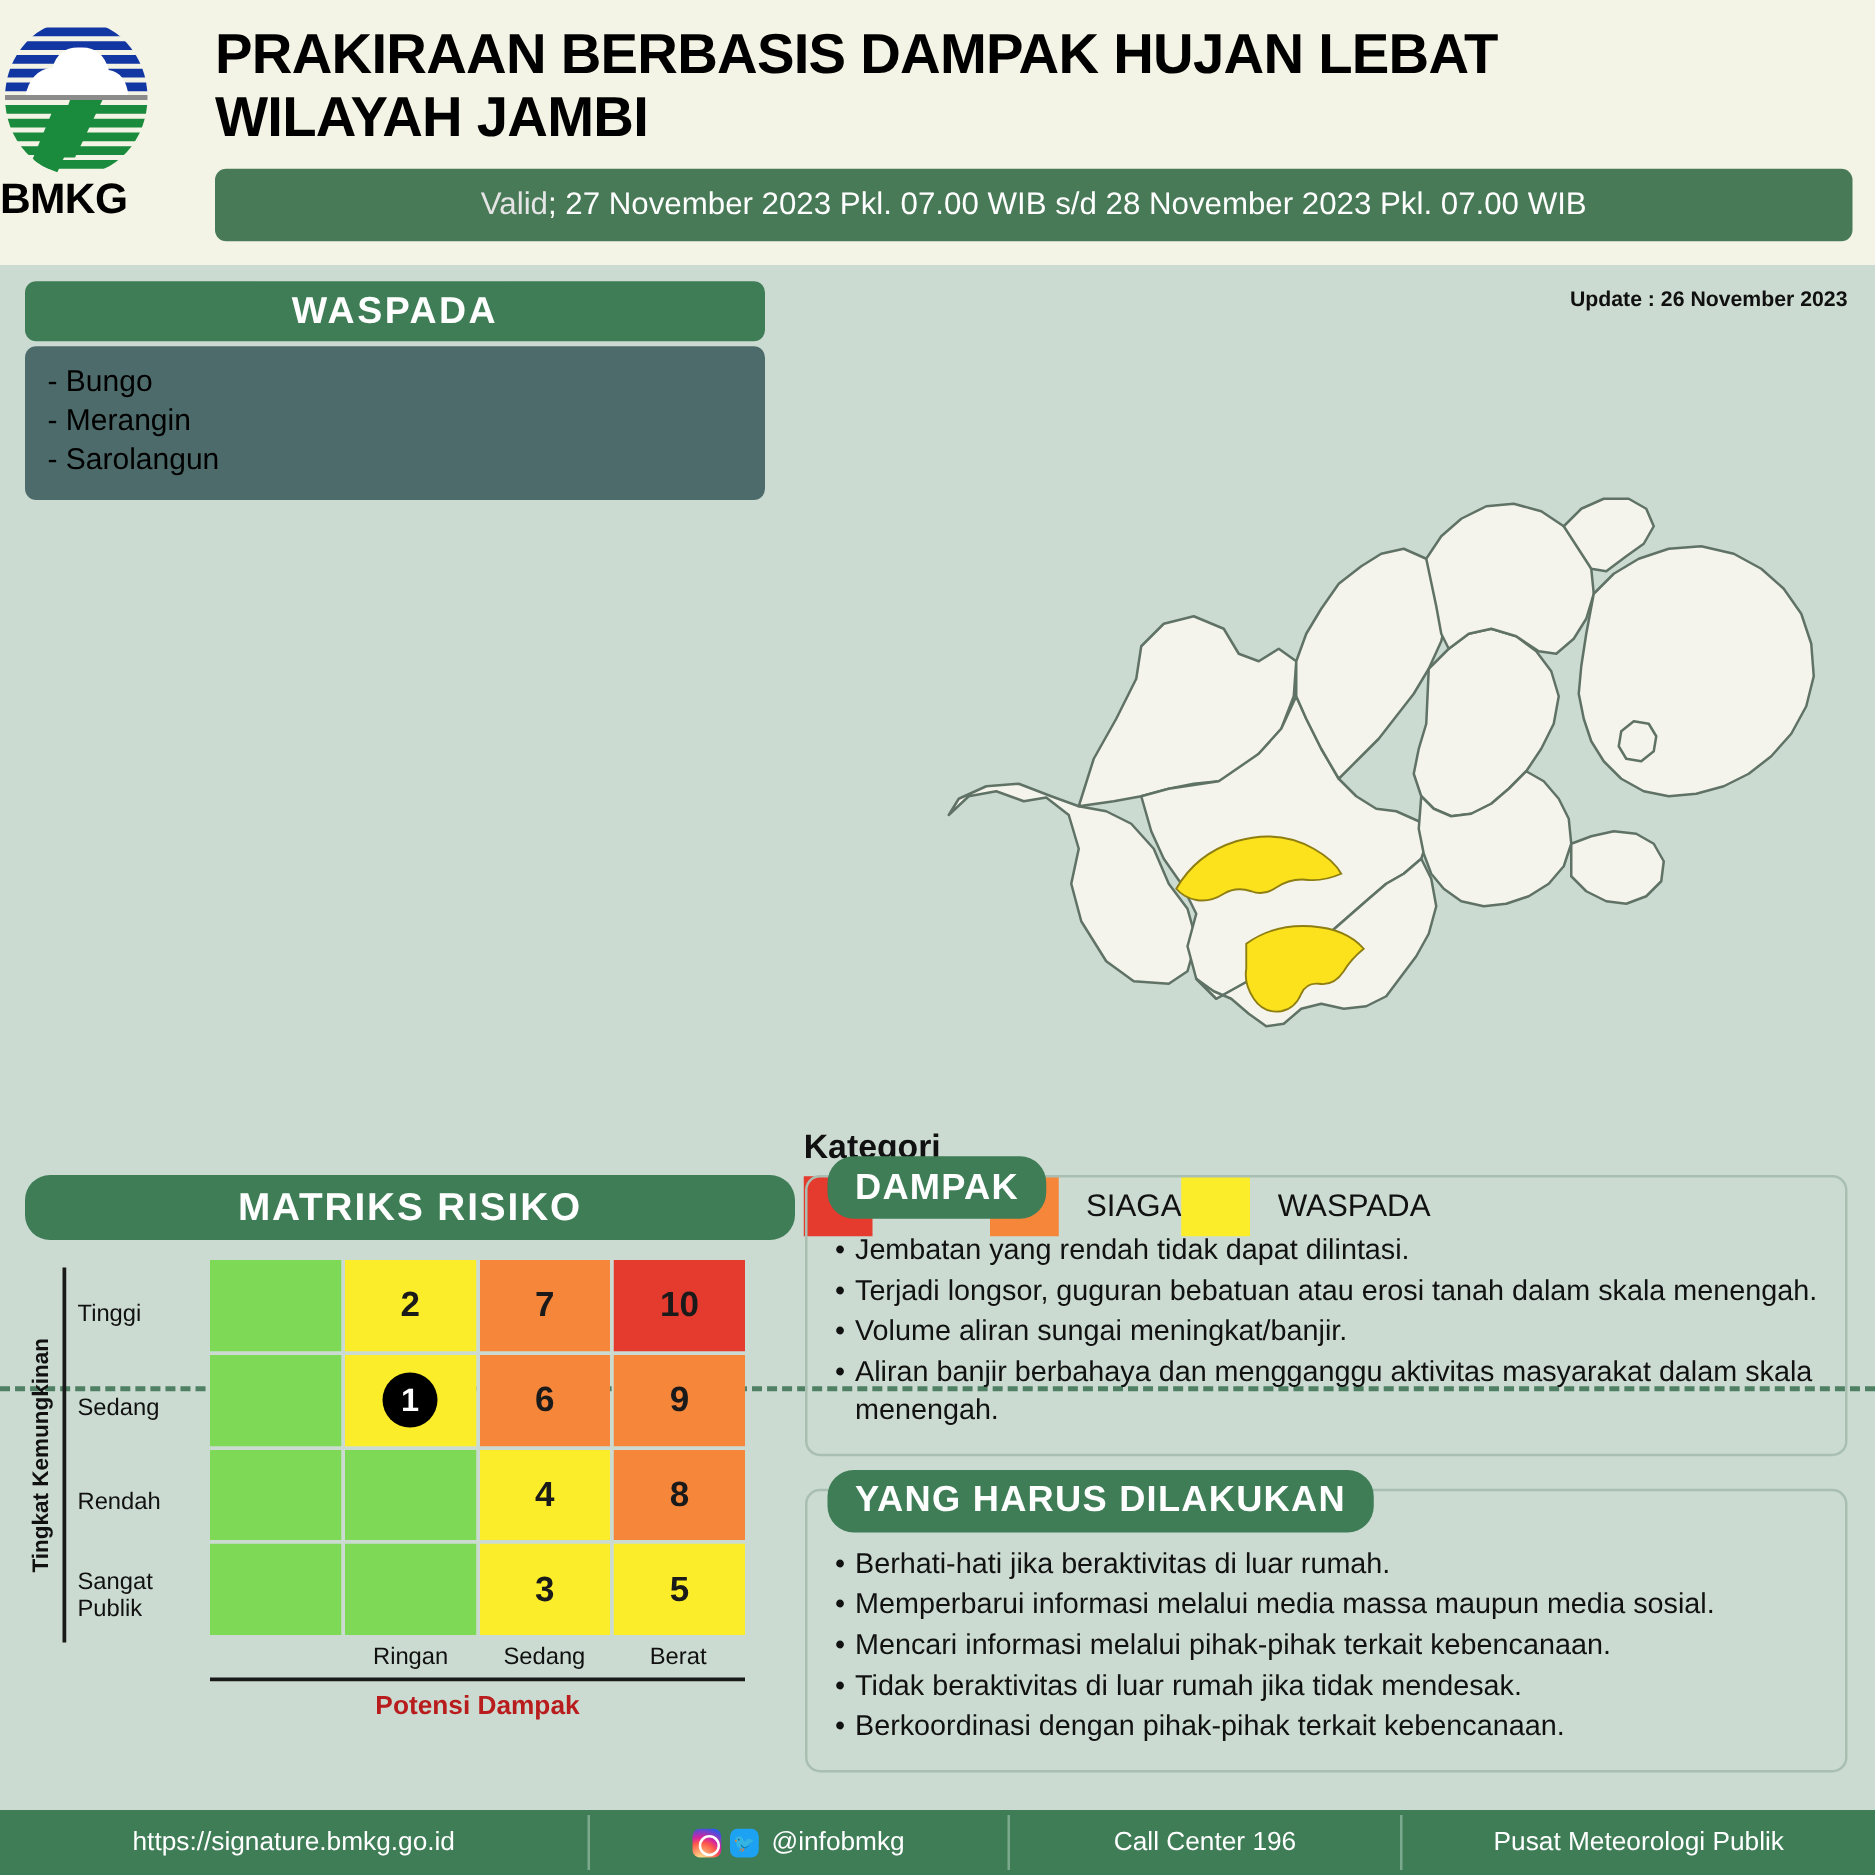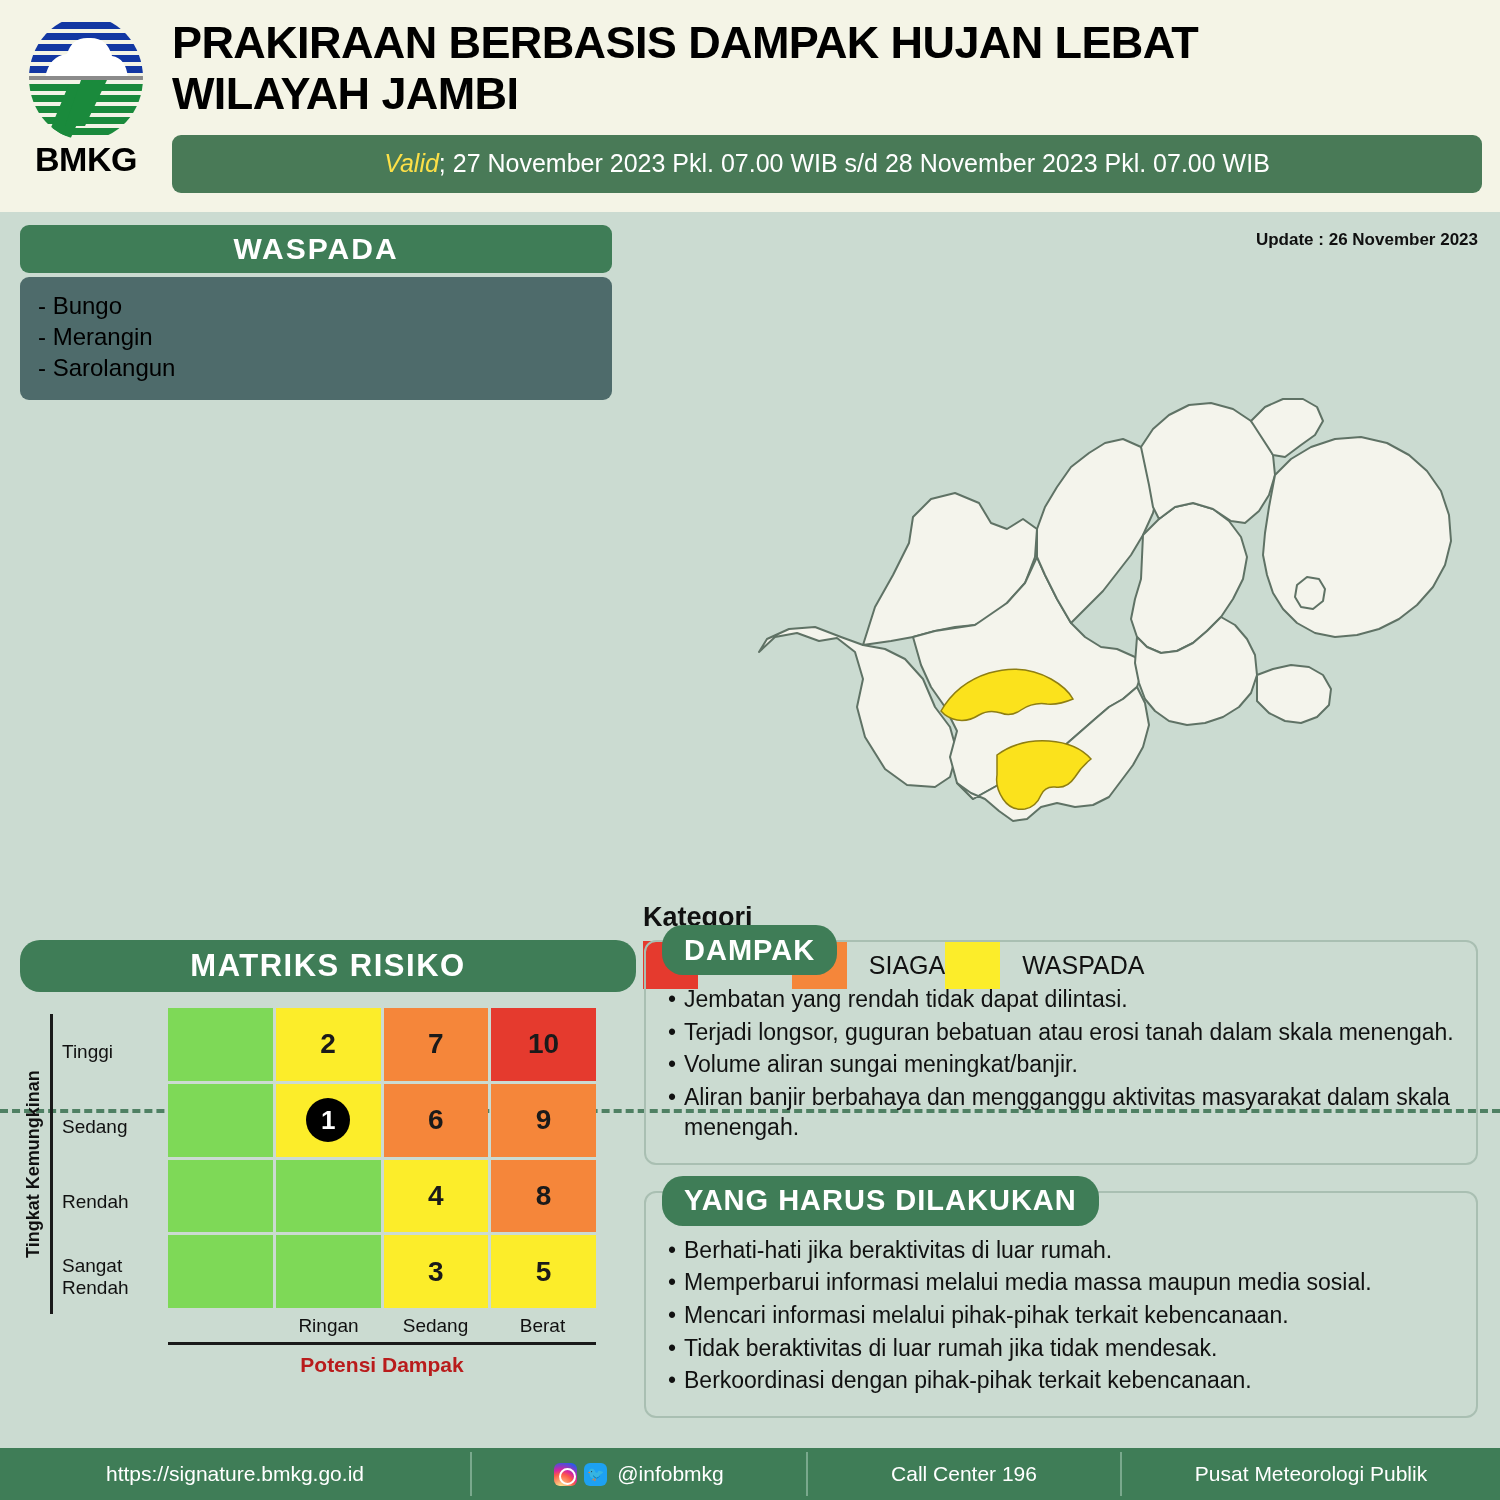--- a/index.html
+++ b/index.html
@@ -19,21 +19,21 @@
     background: #f4f4e6;
     display: flex;
     align-items: flex-start;
     position: relative;
   }
   .logo-wrap {
     width: 172px;
     padding-top: 14px;
     display: flex;
     flex-direction: column;
-    align-items: center;
+    align-items: flex-start;
   }
   .logo-mark {
     width: 122px;
     height: 128px;
     position: relative;
   }
   .logo-text {
     font-size: 34px;
     font-weight: bold;
     letter-spacing: -0.5px;
@@ -57,21 +57,21 @@
     margin-top: 15px;
     background: #497a57;
     border-radius: 9px;
     height: 58px;
     display: flex;
     align-items: center;
     justify-content: center;
     color: #ffffff;
     font-size: 25px;
   }
-  .valid-word { color: #fde047; font-style: italic; }
+  .valid-word { color: #e5e5e5; }
 
   
   .upper {
     position: relative;
     height: 685px;
   }
   .update-text {
     position: absolute;
     right: 22px;
     top: 18px;
@@ -484,21 +484,21 @@
     <div class="panel-head-full">MATRIKS RISIKO</div>
 
     <div class="matrix-area">
       <div class="y-axis-title">Tingkat Kemungkinan</div>
       <div class="y-axis-line"></div>
       <div class="y-labels">
         <div class="y-lab">Tinggi</div>
         <div class="y-lab">Sedang</div>
         <div class="y-lab">Rendah</div>
         <div class="y-lab" style="white-space:pre-line">Sangat
-Rendah</div>
+Publik</div>
       </div>
 
       <div class="grid-wrap">
         <div class="grid" id="matrix-grid">
             <div class="cell" style="background: rgb(126, 217, 87);"></div>
             <div class="cell" style="background: rgb(252, 237, 42);">2</div>
             <div class="cell" style="background: rgb(245, 134, 58);">7</div>
             <div class="cell" style="background: rgb(229, 58, 46);">10</div>
             <div class="cell" style="background: rgb(126, 217, 87);"></div>
             <div class="cell" style="background: rgb(252, 237, 42);">

